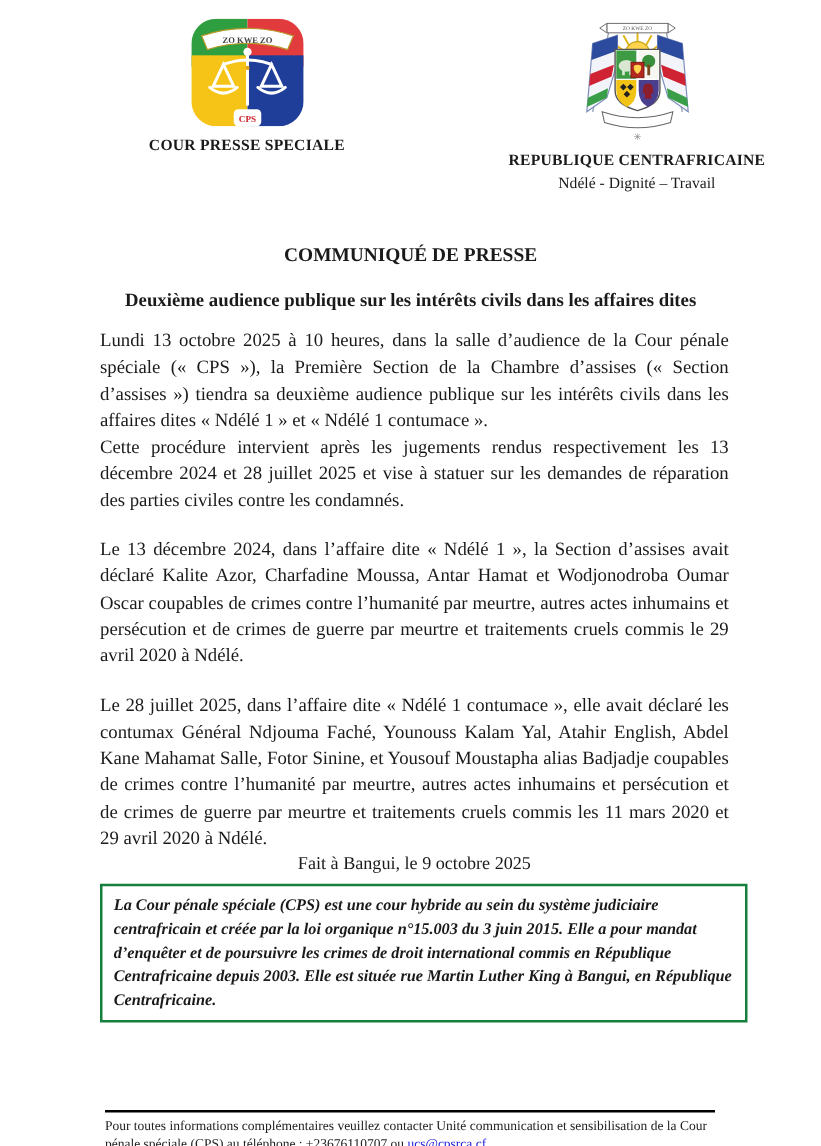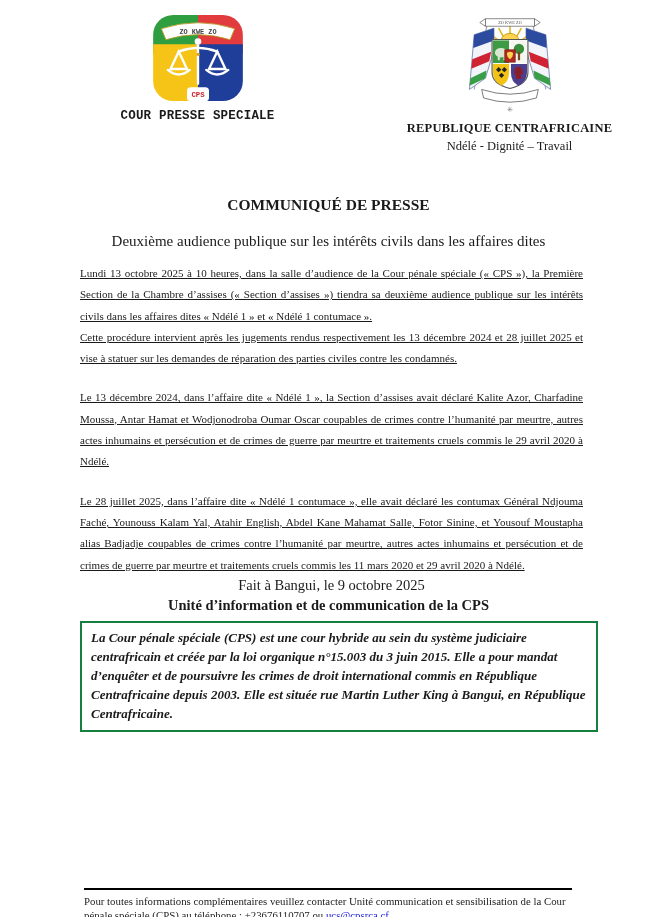--- a/index.html
+++ b/index.html
@@ -14,55 +14,54 @@
     overflow:hidden;
   }
   
   .header-row {
     display:flex;
     justify-content:space-between;
     align-items:flex-start;
     padding:14px 40px 0 70px;
   }
   .header-col { display:flex; flex-direction:column; align-items:center; text-align:center; }
-  .header-col.left  { width:255px;font-family:Liberation Mono, monospace; }
+  .header-col.left  { width:255px; }
   .header-col.right { width:215px; }
   .org-name {
     font-weight:bold;
     font-size:12.5px;
     letter-spacing:0.2px;
     margin-top:7px;
     white-space:nowrap;
   }
   .doc-ref { font-size:14px; margin-top:2px; white-space:nowrap; }
   .motto   { font-size:12.5px; margin-top:3px; white-space:nowrap; }
 
   
   .title {
     text-align:center;
     font-weight:bold;
     font-size:15.5px;
     margin-top:42px;
   }
   .subtitle {
     text-align:center;
-    font-weight:normal;
+    font-weight:bold;
     font-size:15px;
     line-height:21px;
     margin-top:17px;
   }
   .subtitle span { display:block; }
 
   
   .body-text {
     margin:11px 74px 0 80px;
-    font-size:11px;
+    font-size:15px;
     line-height:21.3px;
     text-align:justify;
-    text-decoration:underline;
   }
   .body-text p { margin:0; }
   .para-gap { margin-top:18px !important; }
   .dateline {
     margin:1px 74px 0 80px;
     font-size:14.5px;
     text-align:center;
   }
   .unit-line {
     margin-top:3px;
@@ -202,21 +201,20 @@
 
   <div class="body-text">
     <p>Lundi 13 octobre 2025 à 10 heures, dans la salle d’audience de la Cour pénale spéciale (« CPS »), la Première Section de la Chambre d’assises (« Section d’assises ») tiendra sa deuxième audience publique sur les intérêts civils dans les affaires dites « Ndélé 1 » et « Ndélé 1 contumace ».</p>
     <p>Cette procédure intervient après les jugements rendus respectivement les 13 décembre 2024 et 28 juillet 2025 et vise à statuer sur les demandes de réparation des parties civiles contre les condamnés.</p>
     <p class="para-gap">Le 13 décembre 2024, dans l’affaire dite « Ndélé 1 », la Section d’assises avait déclaré Kalite Azor, Charfadine Moussa, Antar Hamat et Wodjonodroba Oumar Oscar coupables de crimes contre l’humanité par meurtre, autres actes inhumains et persécution et de crimes de guerre par meurtre et traitements cruels commis le 29 avril 2020 à Ndélé.</p>
     <p class="para-gap">Le 28 juillet 2025, dans l’affaire dite « Ndélé 1 contumace », elle avait déclaré les contumax Général Ndjouma Faché, Younouss Kalam Yal, Atahir English, Abdel Kane Mahamat Salle, Fotor Sinine, et Yousouf Moustapha alias Badjadje coupables de crimes contre l’humanité par meurtre, autres actes inhumains et persécution et de crimes de guerre par meurtre et traitements cruels commis les 11 mars 2020 et 29 avril 2020 à Ndélé.</p>
   </div>
 
   <div class="dateline">Fait à Bangui, le 9 octobre 2025</div>
 
-  <div class="unit-line">Unité d’information et de communication de la CPS</div>
 
   <div class="info-box">
     <span>La Cour pénale spéciale (CPS) est une cour hybride au sein du système judiciaire centrafricain et créée par la loi organique n°15.003 du 3 juin 2015.  Elle a pour mandat d’enquêter et de poursuivre les crimes de droit international commis en République Centrafricaine depuis 2003. Elle est située rue Martin Luther King à Bangui, en République Centrafricaine.</span>
   </div>
 
   <div class="footer">
     <div class="footer-rule"></div>
     <div class="footer-text">
       <span>Pour toutes informations complémentaires veuillez contacter Unité communication et sensibilisation de la Cour pénale spéciale (CPS) au téléphone : +23676110707 ou </span><a href="#">ucs@cpsrca.cf</a><span>.</span>
     </div>

